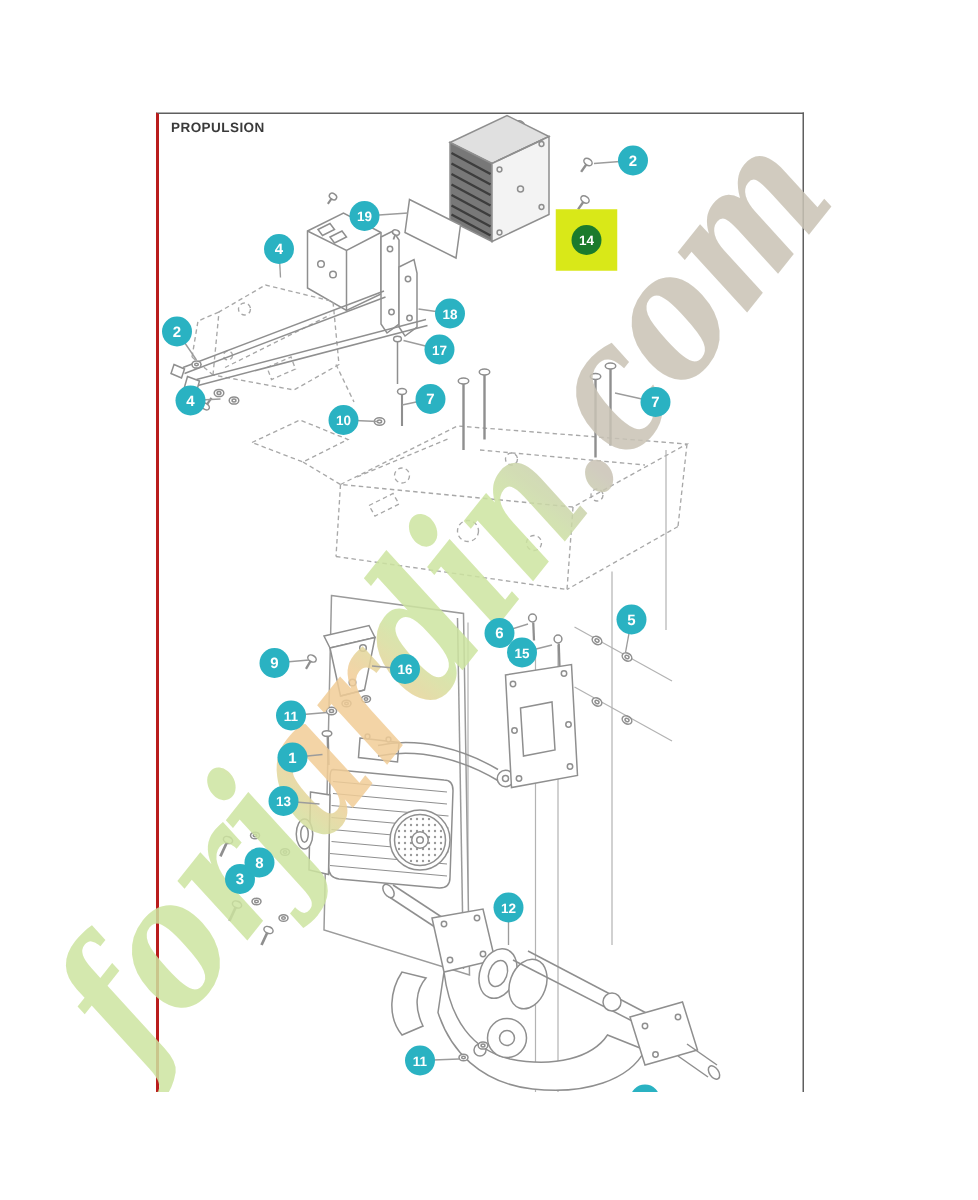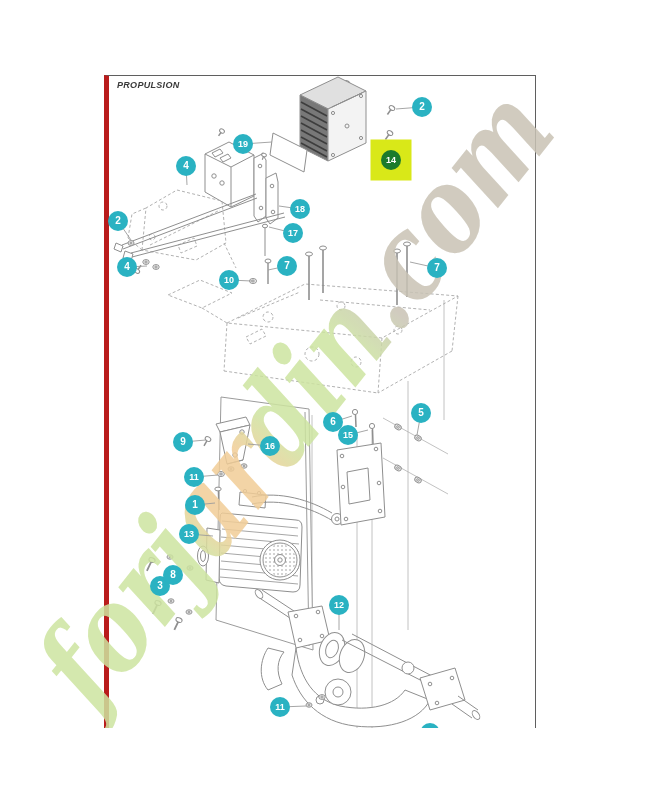--- a/index.html
+++ b/index.html
@@ -1,20 +1,20 @@
 <!DOCTYPE html>
 <html><head>
 <meta charset="utf-8">
 <style>
   html,body{margin:0;padding:0;background:#ffffff;}
   .canvas{position:relative;width:652px;height:800px;background:#ffffff;overflow:hidden;
           font-family:"Liberation Sans",sans-serif;}
   .page{position:absolute;left:104px;top:75px;width:432px;height:653px;
-        border-top:1px solid #5f5f5f;border-left:5px solid #b91c1c;border-right:1px solid #5f5f5f;
-        box-sizing:border-box;background:transparent;font-style:italic;}
+        border-top:1px solid #5f5f5f;border-left:2px solid #b91c1c;border-right:1px solid #5f5f5f;
+        box-sizing:border-box;background:transparent;}
   .title{position:absolute;left:8px;top:4px;font-size:9px;font-weight:bold;color:#3a3a3a;
          letter-spacing:.3px;}
   svg.art{position:absolute;left:0;top:0;}
 </style>
 </head>
 <body>
 
 <div class="canvas">
 
   <div class="page">

